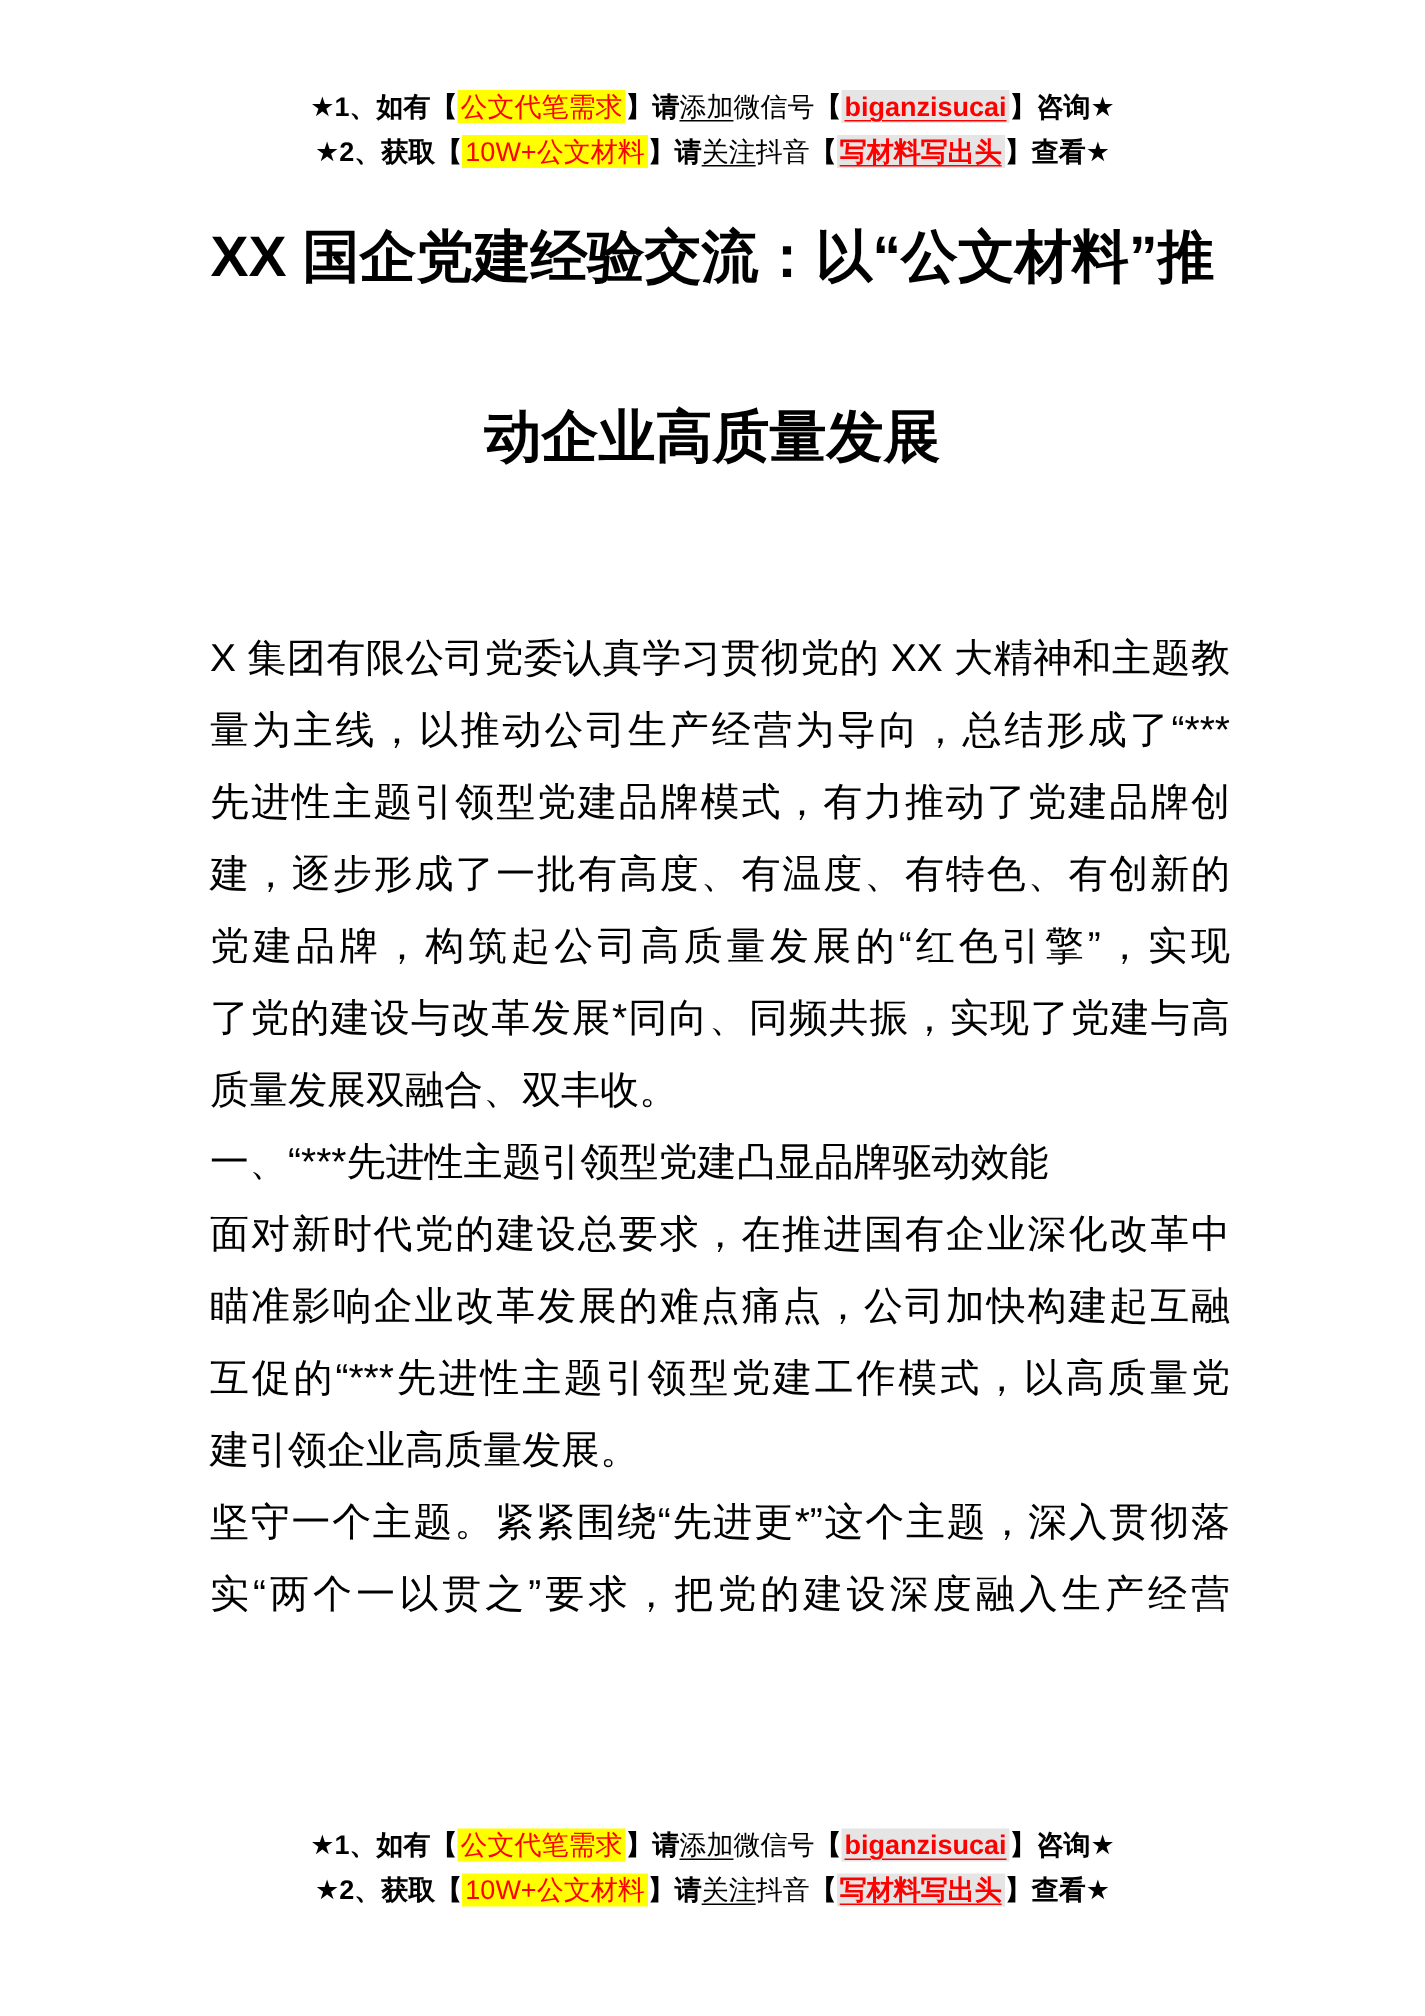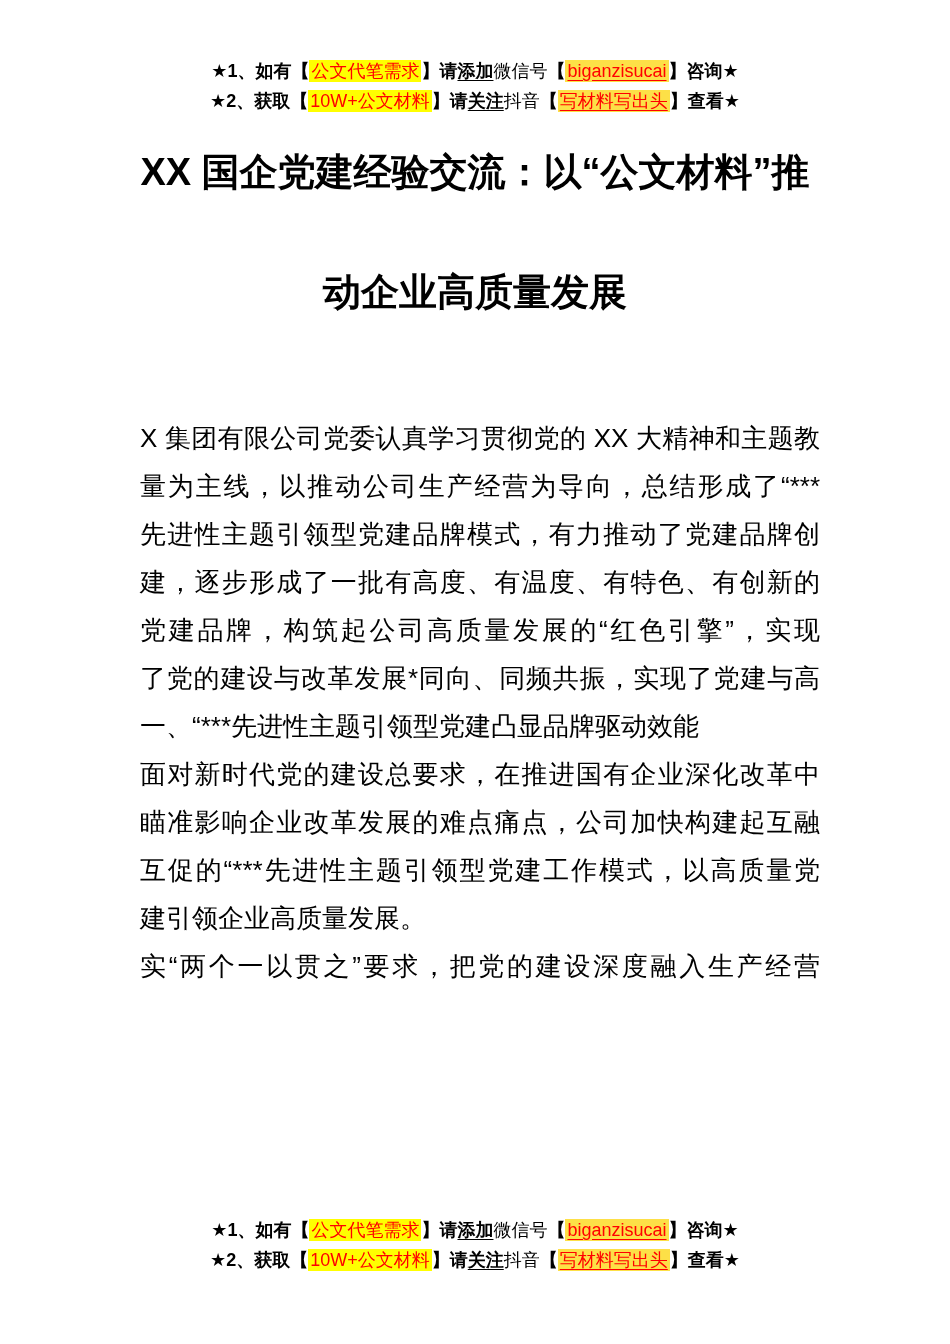--- a/index.html
+++ b/index.html
@@ -17,23 +17,23 @@
     text-align:center;
     font-size:18px;font-weight:700;
     line-height:30px;
     color:#000;
     white-space:nowrap;
   }
   .promo-header{top:56px;}
   .promo-footer{top:1215px;}
   .seg-bold{font-weight:700;}
   .seg-normal{font-weight:500;}
-  .seg-bold-underline{font-weight:700;text-decoration:underline;text-decoration-color:#000;text-underline-offset:3px;}
+  .seg-bold-underline{font-weight:400;text-decoration:underline;text-decoration-color:#000;text-underline-offset:3px;}
   .seg-hl-red{font-weight:400;color:#ff0000;background:#ffff00;padding:1px 2px;}
-  .seg-hl-red-underline{font-weight:400;color:#ff0000;background:#fde047;padding:1px 2px;text-decoration:underline;text-decoration-color:#ff0000;text-underline-offset:3px;}
+  .seg-hl-red-underline{font-weight:700;color:#ff0000;background:#e5e5e5;padding:1px 2px;text-decoration:underline;text-decoration-color:#ff0000;text-underline-offset:3px;}
   
   .title{
     position:absolute;top:147px;left:0;width:100%;
     text-align:center;
     font-size:38px;font-weight:700;
     color:#000;
   }
   .title div{line-height:50px;white-space:nowrap;}
   .title div + div{margin-top:70px;}
   
@@ -63,31 +63,33 @@
   </h1>
 
   <div class="doc-body">
       <div class="para">
         <div class="bodyline fill">X 集团有限公司党委认真学习贯彻党的 XX 大精神和主题教</div>
         <div class="bodyline fill">量为主线，以推动公司生产经营为导向，总结形成了“***</div>
         <div class="bodyline fill">先进性主题引领型党建品牌模式，有力推动了党建品牌创</div>
         <div class="bodyline fill">建，逐步形成了一批有高度、有温度、有特色、有创新的</div>
         <div class="bodyline fill">党建品牌，构筑起公司高质量发展的“红色引擎”，实现</div>
         <div class="bodyline fill">了党的建设与改革发展*同向、同频共振，实现了党建与高</div>
+        <div class="bodyline">质量发展双融合、双丰收。</div>
       </div>
       <div class="para heading">
         <div class="bodyline">一、“***先进性主题引领型党建凸显品牌驱动效能</div>
       </div>
       <div class="para">
         <div class="bodyline fill">面对新时代党的建设总要求，在推进国有企业深化改革中</div>
         <div class="bodyline fill">瞄准影响企业改革发展的难点痛点，公司加快构建起互融</div>
         <div class="bodyline fill">互促的“***先进性主题引领型党建工作模式，以高质量党</div>
         <div class="bodyline">建引领企业高质量发展。</div>
       </div>
       <div class="para">
+        <div class="bodyline fill">坚守一个主题。紧紧围绕“先进更*”这个主题，深入贯彻落</div>
         <div class="bodyline fill">实“两个一以贯之”要求，把党的建设深度融入生产经营</div>
       </div>
     </div>
 
   <div class="promo promo-footer">
       <div class="promo-line"><span class="seg-bold">★1、如有【</span><span class="seg-hl-red">公文代笔需求</span><span class="seg-bold">】请</span><span class="seg-bold-underline">添加</span><span class="seg-normal">微信号</span><span class="seg-bold">【</span><span class="seg-hl-red-underline">biganzisucai</span><span class="seg-bold">】咨询★</span></div>
       <div class="promo-line"><span class="seg-bold">★2、获取【</span><span class="seg-hl-red">10W+公文材料</span><span class="seg-bold">】请</span><span class="seg-bold-underline">关注</span><span class="seg-normal">抖音</span><span class="seg-bold">【</span><span class="seg-hl-red-underline">写材料写出头</span><span class="seg-bold">】查看★</span></div>
     </div>
 
 </div>

